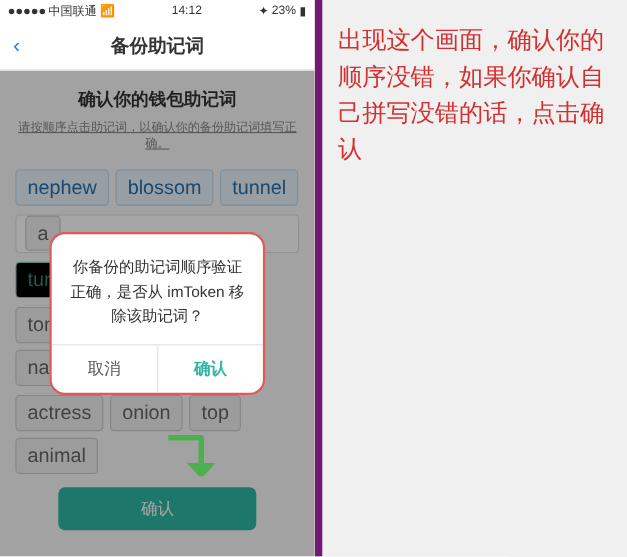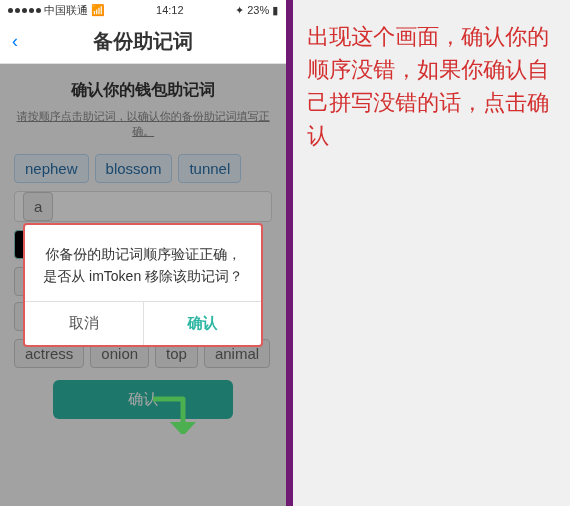--- a/index.html
+++ b/index.html
@@ -54,21 +54,21 @@
       position: relative;
     }
     .nav-back {
       position: absolute;
       left: 12px;
       font-size: 18px;
       color: #007aff;
       cursor: pointer;
     }
     .nav-title {
-      font-size: 20px;
+      font-size: 17px;
       font-weight: 600;
       color: #333;
     }
 
     
     .main-content {
       flex: 1;
       padding: 16px 14px;
       background: #f9f9f9;
       position: relative;
@@ -98,21 +98,21 @@
       gap: 6px;
       margin-bottom: 8px;
       flex-wrap: wrap;
     }
 
     .word-chip {
       background: #e8f4fd;
       border: 1px solid #b8d9f5;
       border-radius: 4px;
       padding: 5px 10px;
-      font-size: 15px;
+      font-size: 18px;
       color: #2a6fa8;
       cursor: pointer;
     }
     .word-chip.gray {
       background: #f0f0f0;
       border-color: #ccc;
       color: #666;
     }
     .word-chip.teal {
       background: #000000;
@@ -152,22 +152,22 @@
       top: 0; left: 0; right: 0; bottom: 0;
       background: rgba(0,0,0,0.35);
       display: flex;
       align-items: center;
       justify-content: center;
       z-index: 10;
     }
 
     .modal-box {
       background: #fff;
-      border-radius: 4px;
-      width: 240px;
+      border-radius: 14px;
+      width: 196px;
       overflow: hidden;
       border: 2px solid #e05a5a;
     }
 
     .modal-body {
       padding: 18px 16px 14px;
       text-align: center;
     }
 
     .modal-text {

